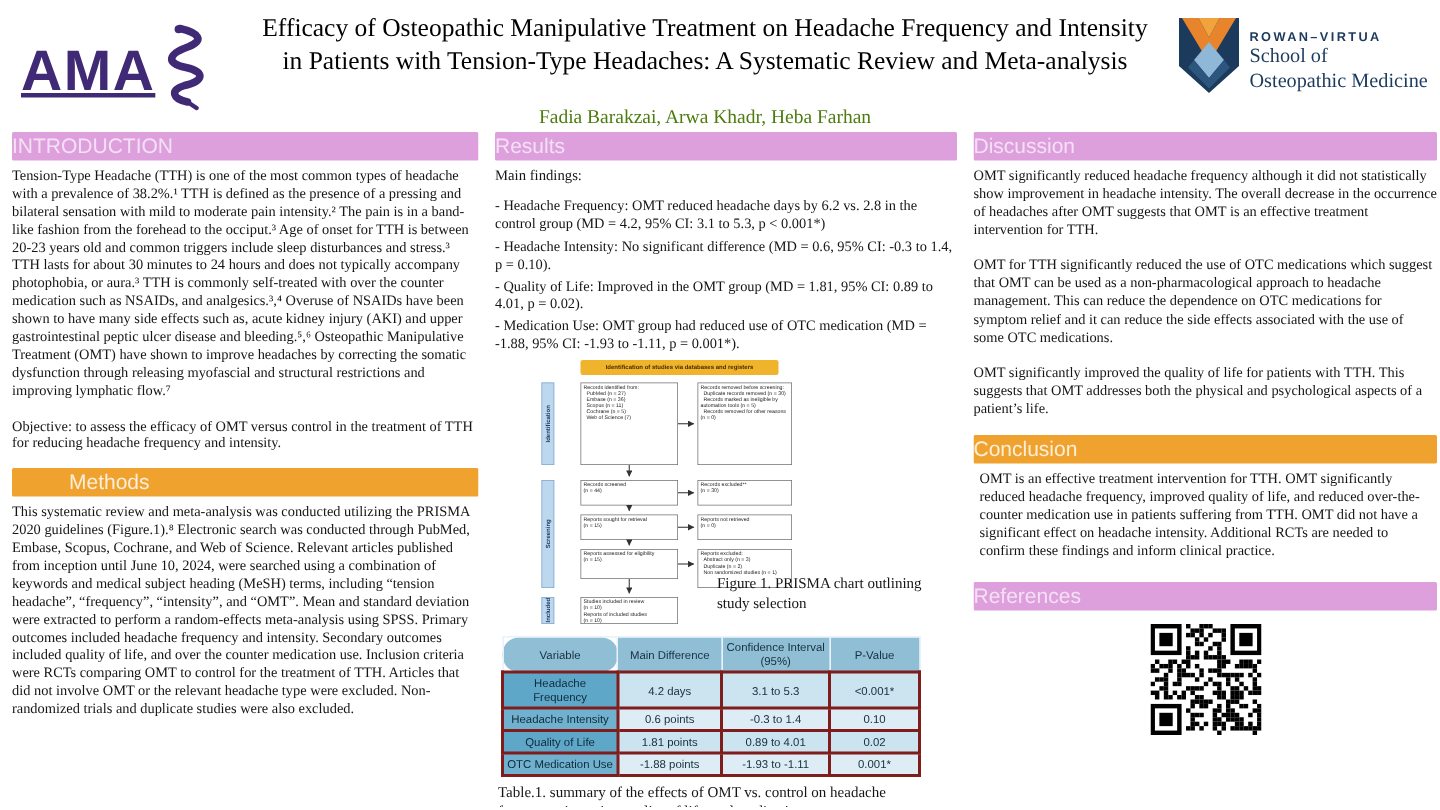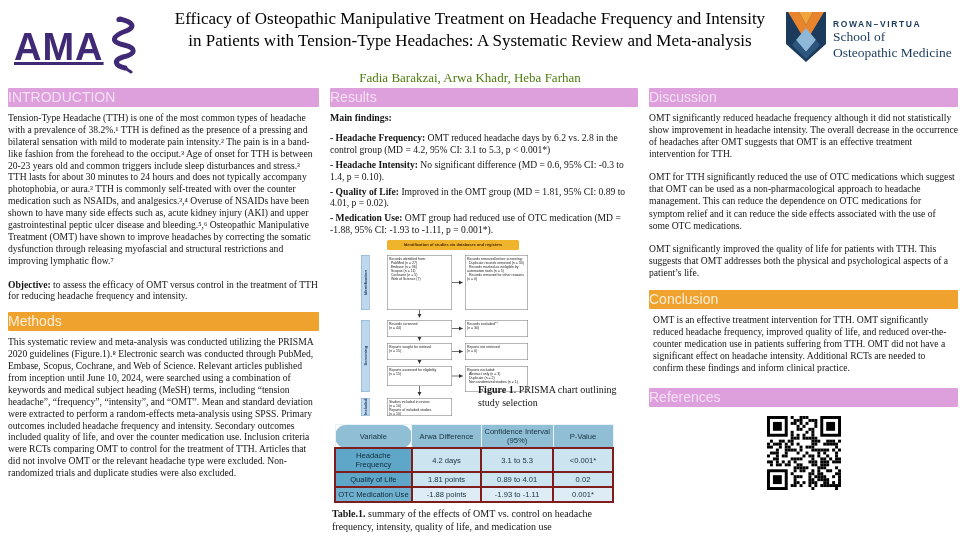--- a/index.html
+++ b/index.html
@@ -21,21 +21,21 @@
   .col{position:absolute;top:88px;height:450px;overflow:hidden;}
   .col-left{left:8px;width:311px;}
   .col-mid{left:330px;width:308px;}
   .col-right{left:649px;width:309px;}
 
   .sec-header{height:19px;line-height:19px;text-align:left;font-family:"Liberation Sans",sans-serif;font-size:14px;border-radius:1px;margin-bottom:5px;}
   .sec-plum{background:#DDA0DD;color:#F4E0F4;}
   .sec-orange{background:#F0A22E;color:#FBEEDA;}
 
   .body-text{font-size:9.6px;line-height:1.24;text-align:left;margin:0 0 8px 0;}
-  .bold{font-weight:bold;}
+  .bold{font-weight:normal;}
   .finding{font-size:9.6px;line-height:1.24;margin:0 0 3px 0;}
   .mf-heading{font-size:9.8px;margin:1px 0 9px 0;}
 
   
   .figure-block{position:relative;height:180px;margin:4px 0 4px 0;}
   .prisma-outer{position:absolute;left:24px;top:0;width:176px;height:177px;}
   .prisma-scale{transform:scale(0.5);transform-origin:0 0;width:352px;height:354px;position:relative;}
   .prisma-banner{position:absolute;left:66px;top:0;width:264px;height:20px;background:#F0B42C;border-radius:3px;color:#4A2D00;font:bold 8px/20px "Liberation Sans",sans-serif;text-align:center;}
   .pside{position:absolute;left:14px;width:17px;background:#BDD7EE;border:1px solid #7FA8D0;box-sizing:border-box;color:#1F3864;font:bold 8px "Liberation Sans",sans-serif;display:flex;align-items:center;justify-content:center;writing-mode:vertical-rl;transform:rotate(180deg);}
   .pbox{position:absolute;background:#fff;border:1px solid #707070;box-sizing:border-box;font:7px/1.18 "Liberation Sans",sans-serif;color:#222;padding:2px 3px;white-space:pre-wrap;overflow:hidden;}
@@ -98,21 +98,21 @@
       <div class="rowan-line3">Osteopathic Medicine</div>
     </span>
   </div>
 
   <div class="col col-left">
     <div class="sec-header sec-plum">INTRODUCTION</div>
     <p class="body-text">Tension-Type Headache (TTH) is one of the most common types of headache with a prevalence of 38.2%.¹ TTH is defined as the presence of a pressing and bilateral sensation with mild to moderate pain intensity.² The pain is in a band-like fashion from the forehead to the occiput.³ Age of onset for TTH is between 20-23 years old and common triggers include sleep disturbances and stress.³ TTH lasts for about 30 minutes to 24 hours and does not typically accompany photophobia, or aura.³ TTH is commonly self-treated with over the counter medication such as NSAIDs, and analgesics.³,⁴ Overuse of NSAIDs have been shown to have many side effects such as, acute kidney injury (AKI) and upper gastrointestinal peptic ulcer disease and bleeding.⁵,⁶ Osteopathic Manipulative Treatment (OMT) have shown to improve headaches by correcting the somatic dysfunction through releasing myofascial and structural restrictions and improving lymphatic flow.⁷</p>
     <p class="body-text" style="margin-top:12px;">
       <span class="bold">Objective:</span><span> to assess the efficacy of OMT versus control in the treatment of TTH for reducing headache frequency and intensity.</span>
     </p>
-    <div class="sec-header sec-orange" style="margin-top:10px;">Methods</div>
+    <div class="sec-header sec-orange" style="margin-top:10px;padding-left:38px;">Methods</div>
     <p class="body-text" style="margin-top:4px;">This systematic review and meta-analysis was conducted utilizing the PRISMA 2020 guidelines (Figure.1).⁸ Electronic search was conducted through PubMed, Embase, Scopus, Cochrane, and Web of Science. Relevant articles published from inception until June 10, 2024, were searched using a combination of keywords and medical subject heading (MeSH) terms, including “tension headache”, “frequency”, “intensity”, and “OMT”. Mean and standard deviation were extracted to perform a random-effects meta-analysis using SPSS. Primary outcomes included headache frequency and intensity. Secondary outcomes included quality of life, and over the counter medication use. Inclusion criteria were RCTs comparing OMT to control for the treatment of TTH. Articles that did not involve OMT or the relevant headache type were excluded. Non-randomized trials and duplicate studies were also excluded.</p>
   </div>
 
   <div class="col col-mid">
     <div class="sec-header sec-plum">Results</div>
     <p class="mf-heading bold">Main findings:</p>
 
     <p class="finding"><span class="bold">- Headache Frequency:</span><span> OMT reduced headache days by 6.2 vs. 2.8 in the control group (MD = 4.2, 95% CI: 3.1 to 5.3, p &lt; 0.001*)</span></p>
     <p class="finding"><span class="bold">- Headache Intensity:</span><span> No significant difference (MD = 0.6, 95% CI: -0.3 to 1.4, p = 0.10).</span></p>
     <p class="finding"><span class="bold">- Quality of Life:</span><span> Improved in the OMT group (MD = 1.81, 95% CI: 0.89 to 4.01, p = 0.02).</span></p>
@@ -175,31 +175,37 @@
       </div>
       <div class="figure-caption">
         <span class="bold">Figure 1</span><span>. PRISMA chart outlining study selection</span>
       </div>
     </div>
 
     <table class="results">
       <thead>
         <tr>
           <th style="width:78px;border-radius:11px;">Variable</th>
-          <th style="width:70px;">Arwa Difference</th>
+          <th style="width:70px;">Main Difference</th>
           <th style="width:72px;">Confidence Interval (95%)</th>
           <th style="width:60px;">P-Value</th>
         </tr>
       </thead>
       <tbody>
         <tr class="r-odd">
           <td class="varcol">Headache Frequency</td>
           <td>4.2 days</td>
           <td>3.1 to 5.3</td>
           <td>&lt;0.001*</td>
+        </tr>
+        <tr class="r-even">
+          <td class="varcol">Headache Intensity</td>
+          <td>0.6 points</td>
+          <td>-0.3 to 1.4</td>
+          <td>0.10</td>
         </tr>
         <tr class="r-odd">
           <td class="varcol">Quality of Life</td>
           <td>1.81 points</td>
           <td>0.89 to 4.01</td>
           <td>0.02</td>
         </tr>
         <tr class="r-even">
           <td class="varcol">OTC Medication Use</td>
           <td>-1.88 points</td>

